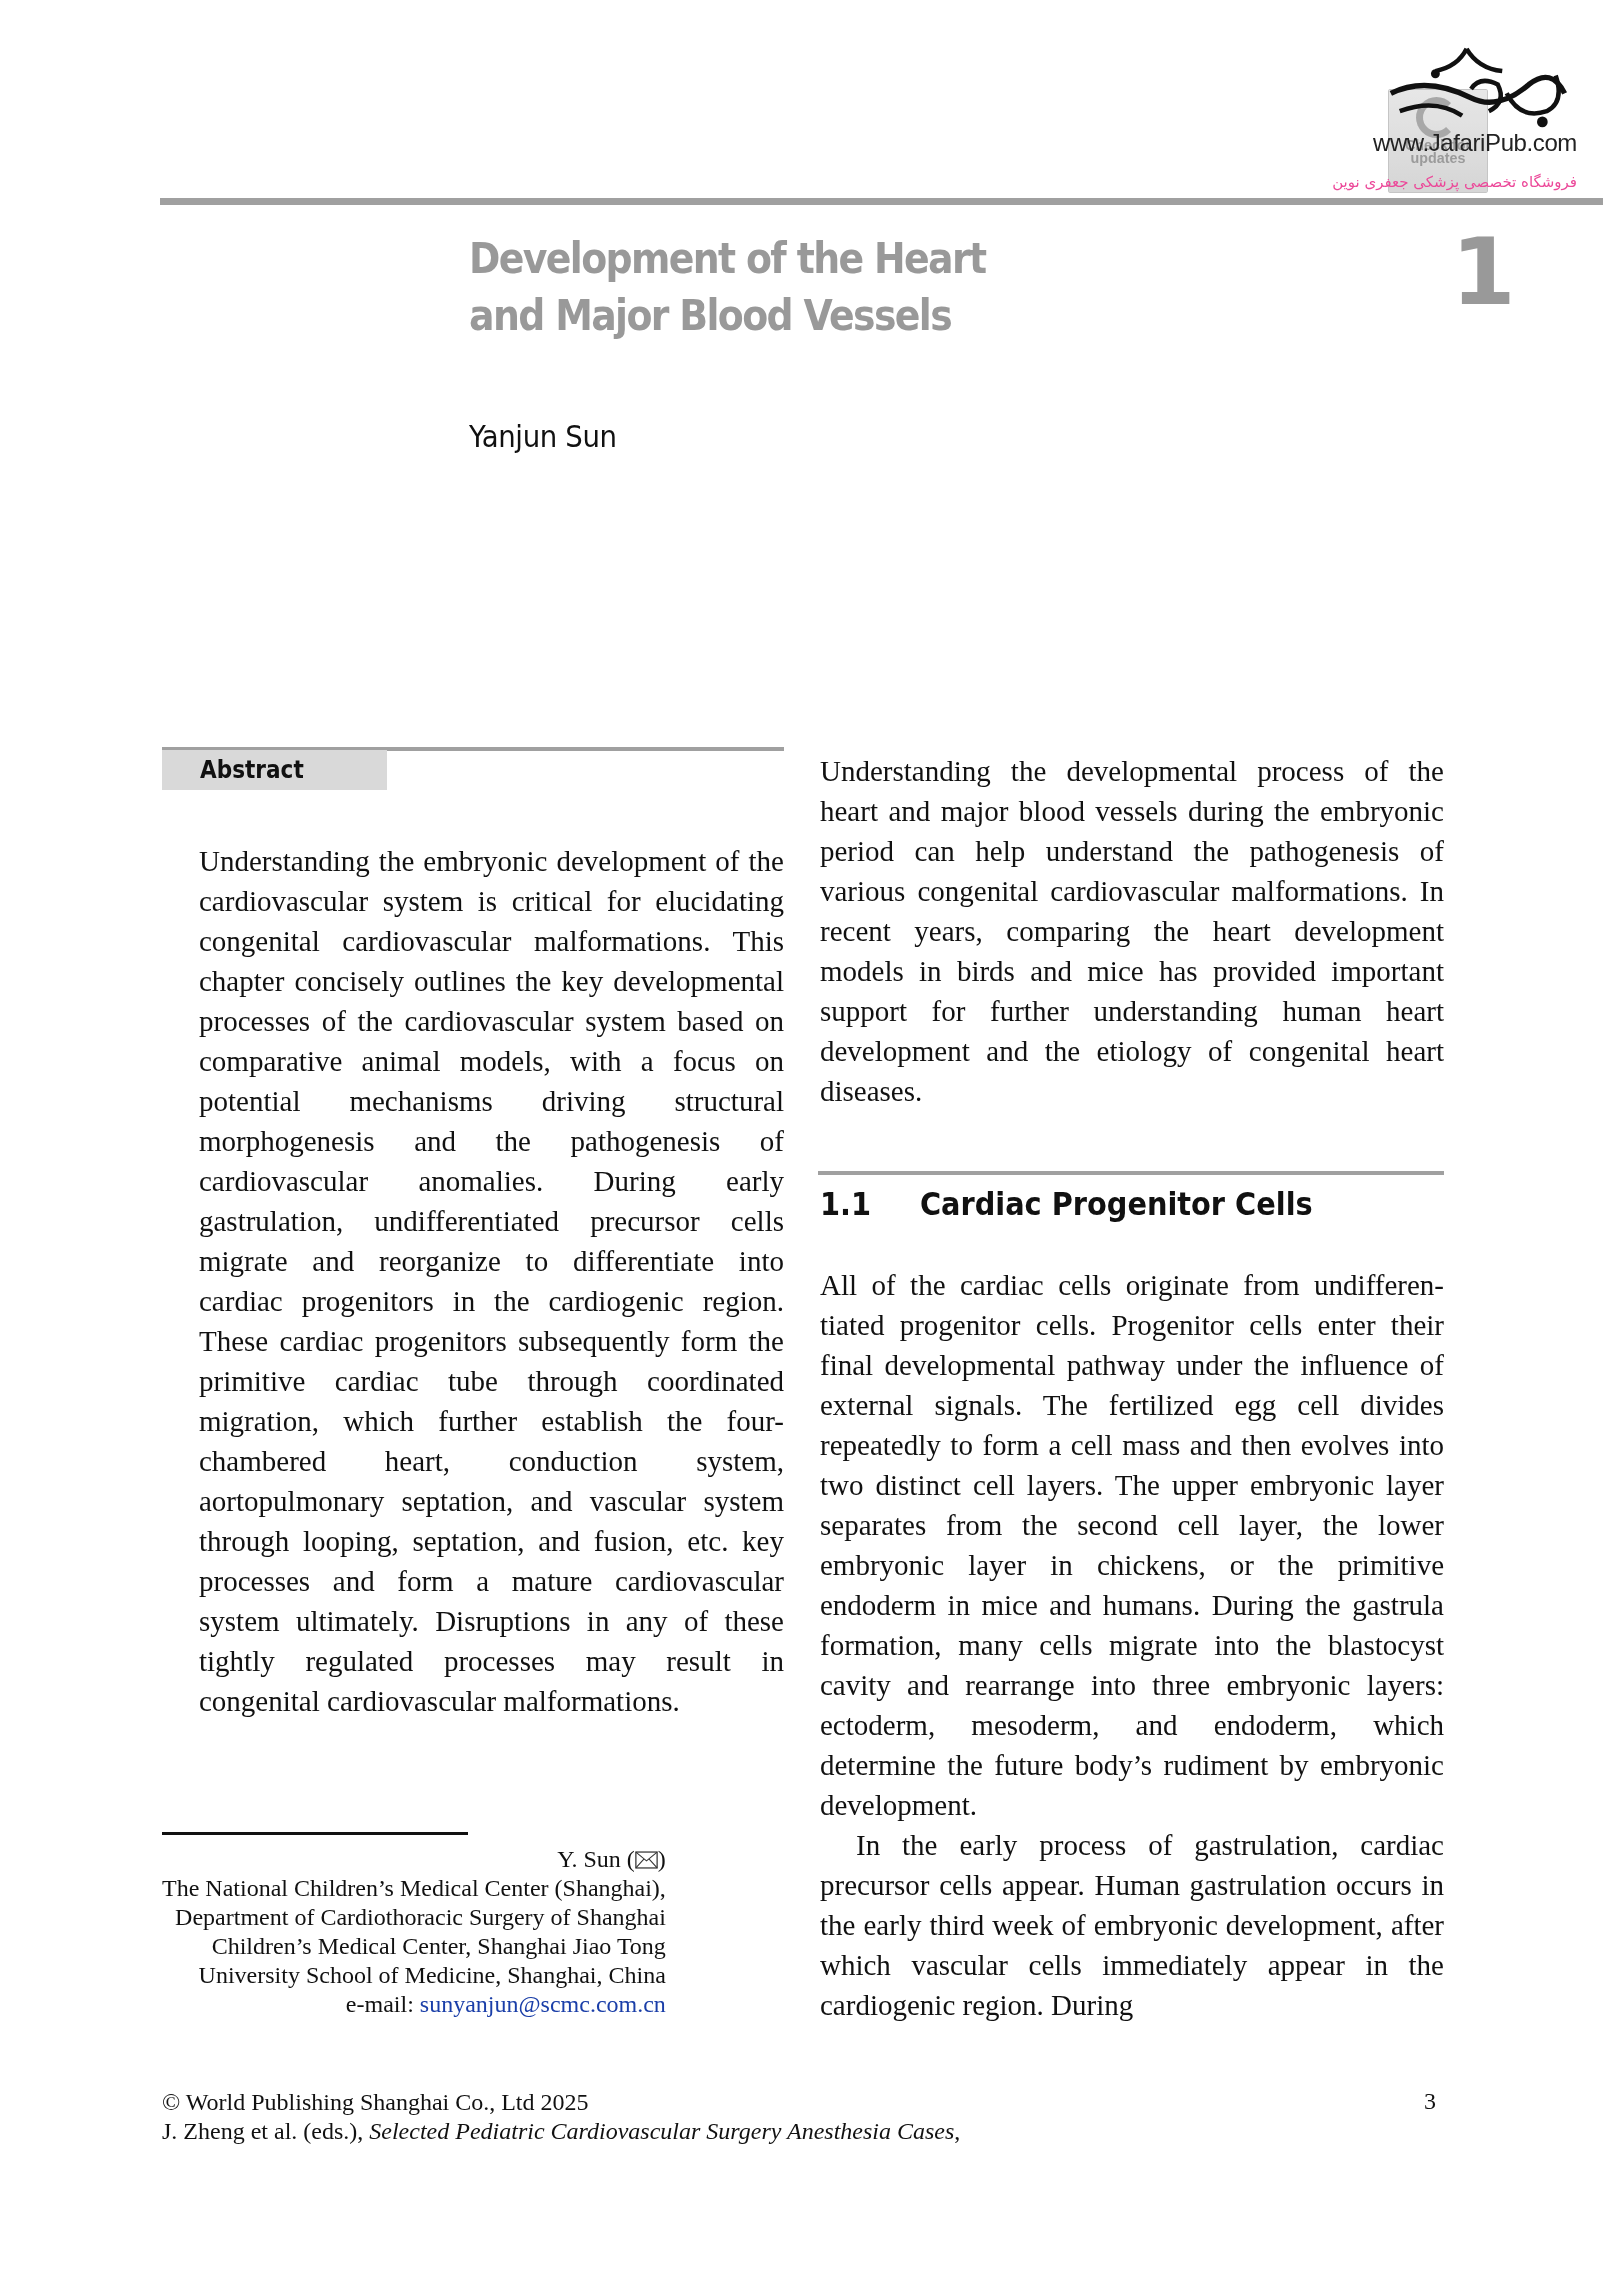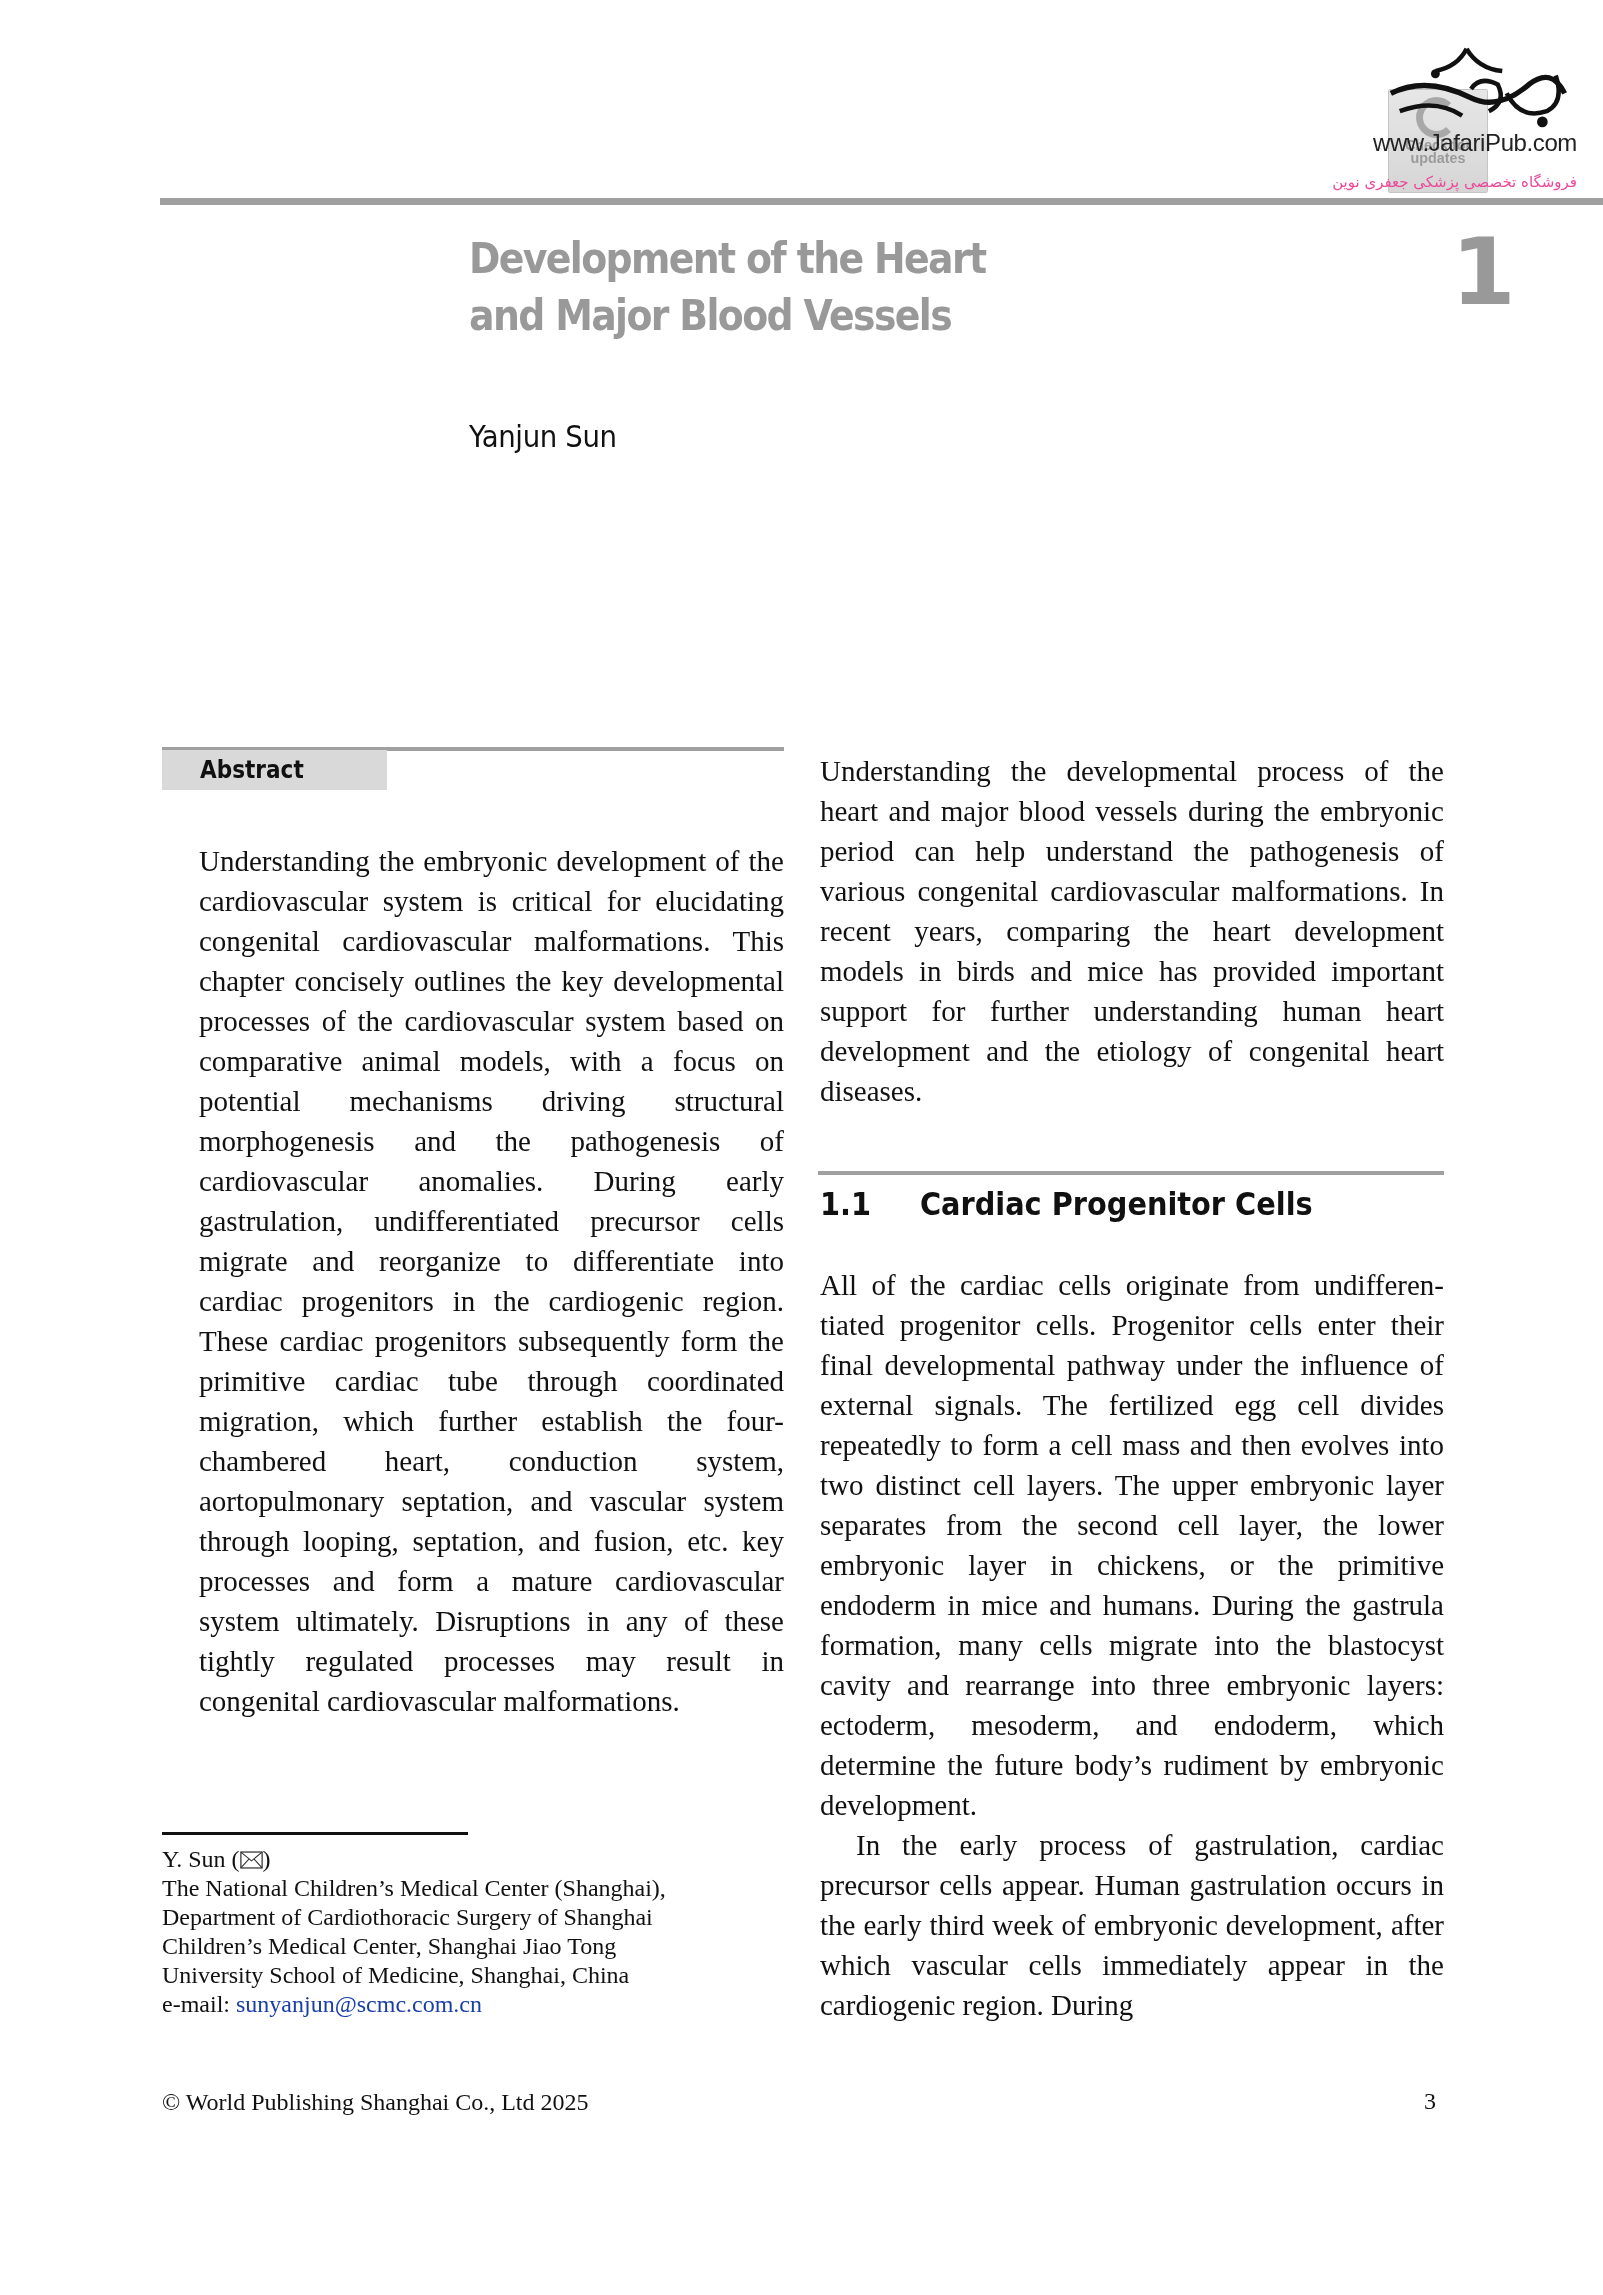--- a/index.html
+++ b/index.html
@@ -43,21 +43,21 @@
   .sec-rule { left: 818px; top: 1171px; width: 626px; height: 3.6px; background: #a0a0a0; }
   .sec-head { left: 820px; top: 1185px; font-family: "DejaVu Sans", sans-serif; font-weight: bold; font-size: 32px;
               color: #111; transform: scaleX(0.9); transform-origin: left top; white-space: nowrap; }
   .sec-num { display: inline-block; width: 111px; }
   .sec-body { top: 1265px; }
   .sec-body p { margin: 0; }
   .indent { text-indent: 36px; }
 
   
   .fn-rule { left: 162px; top: 1832px; width: 306px; height: 2.7px; background: #111; }
-  .fn { left: 162px; top: 1845px; font-size: 24px; line-height: 29px; }
+  .fn { left: 162px; top: 1845px; font-size: 24px; line-height: 29px; text-align: right; }
   .mail-icon { display: inline-block; width: 23px; height: 18px; vertical-align: -1.8px; }
   .link { color: #1a3ea8; }
 
   
   .footer { left: 162px; top: 2088px; font-size: 24px; line-height: 29px; }
   .page-num { left: 1424px; top: 2088px; font-size: 24px; }
   i { font-style: italic; }
 </style>
 </head>
 <body>
@@ -119,15 +119,18 @@
   <div>Department of Cardiothoracic Surgery of Shanghai</div>
   <div>Children’s Medical Center, Shanghai Jiao Tong</div>
   <div>University School of Medicine, Shanghai, China</div>
   <div>
     <span>e-mail: </span><span class="link">sunyanjun@scmc.com.cn</span>
   </div>
 </div>
 
 <div class="abs footer">
   <div>© World Publishing Shanghai Co., Ltd 2025</div>
+  <div>
+    <span>J. Zheng et al. (eds.), </span><i>Selected Pediatric Cardiovascular Surgery Anesthesia Cases</i><span>,</span>
+  </div>
 </div>
 <div class="abs page-num">3</div>
 
 
 </body></html>

